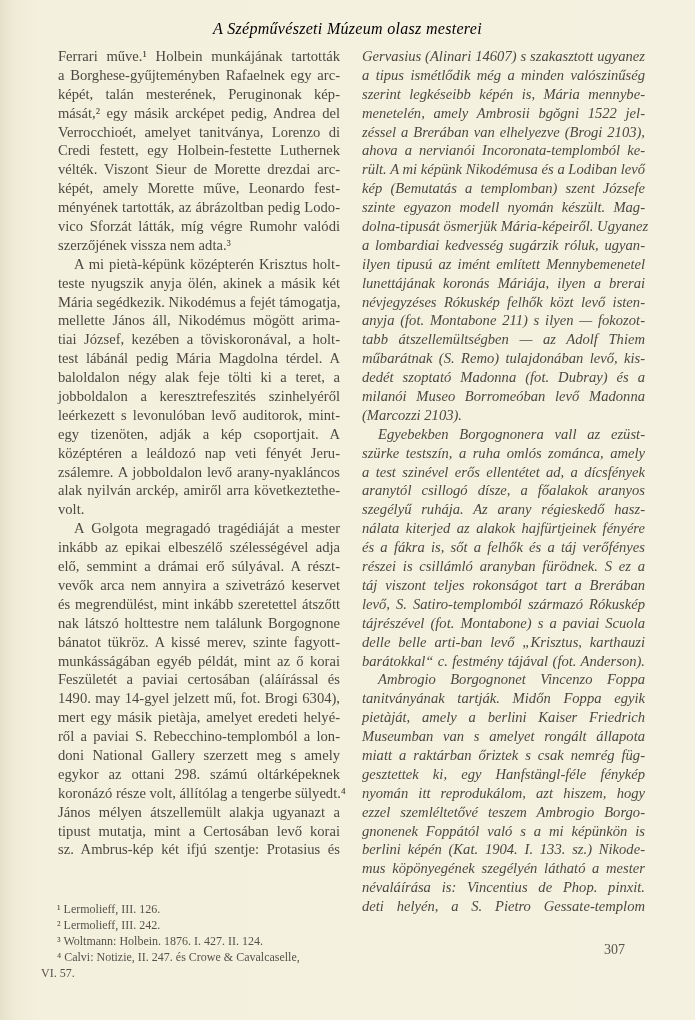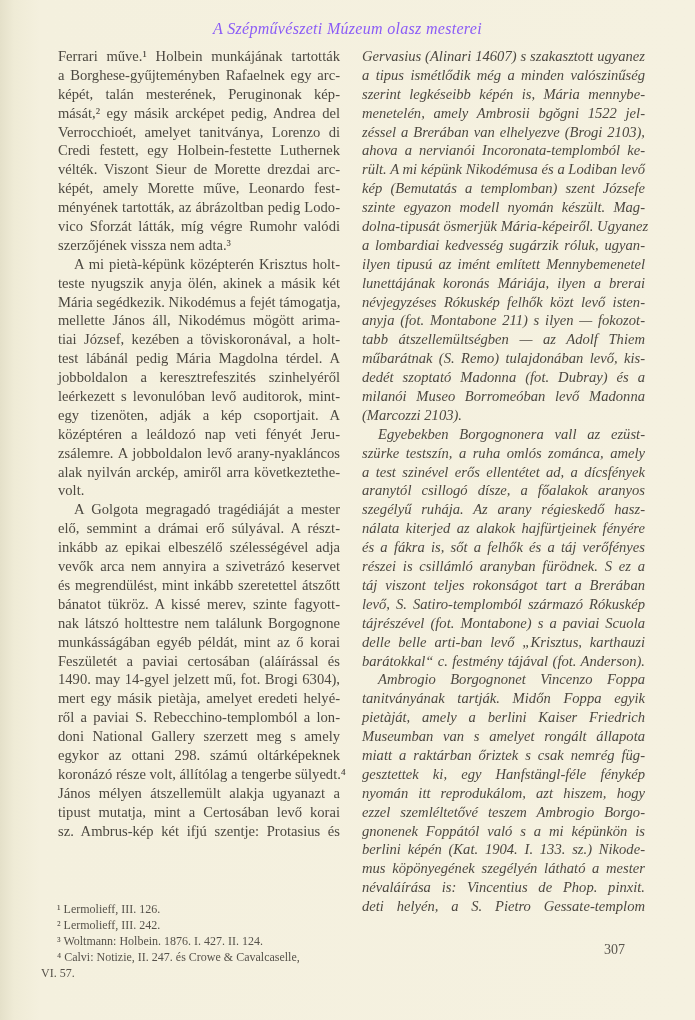--- a/index.html
+++ b/index.html
@@ -7,21 +7,21 @@
       width: 695px; height: 1020px; overflow: hidden;
       background: #f3efdc;
       background-image: linear-gradient(90deg, #e4e0c9 0px, #efebd6 14px, #f4f0de 40px, #f5f1e0 100%);
       color: #4a463f;
       font-family: "Liberation Serif", "DejaVu Serif", serif;
       position: relative;
     }
     .page { position: absolute; left: 0; top: 0; width: 695px; height: 1020px; }
     .running-head {
       position: absolute; top: 20px; left: 0; width: 695px; text-align: center;
-      font-style: italic; font-size: 16px; letter-spacing: 0.3px; color: #8b5cf6;
+      font-style: italic; font-size: 16px; letter-spacing: 0.3px; color: #000000;
     }
     .col {
       position: absolute; top: 47px; font-size: 14.6px; line-height: 18.9px;
       text-align: justify; color: #4c4840;
     }
     .col.left { left: 58px; width: 282px; }
     .col.right { left: 362px; width: 283px; font-style: italic; }
     .line { display: block; white-space: nowrap; text-align-last: justify; text-align: justify; height: 18.9px; }
     .line.last { text-align-last: left; }
     .line.indent { padding-left: 16px; }
@@ -52,34 +52,35 @@
       <span class="line">képét, amely Morette műve, Leonardo fest-</span>
       <span class="line">ményének tartották, az ábrázoltban pedig Lodo-</span>
       <span class="line">vico Sforzát látták, míg végre Rumohr valódi</span>
       <span class="line last">szerzőjének vissza nem adta.³</span>
       <span class="line indent">A mi pietà-képünk középterén Krisztus holt-</span>
       <span class="line">teste nyugszik anyja ölén, akinek a másik két</span>
       <span class="line">Mária segédkezik. Nikodémus a fejét támogatja,</span>
       <span class="line">mellette János áll, Nikodémus mögött arima-</span>
       <span class="line">tiai József, kezében a töviskoronával, a holt-</span>
       <span class="line">test lábánál pedig Mária Magdolna térdel. A</span>
+      <span class="line">baloldalon négy alak feje tölti ki a teret, a</span>
       <span class="line">jobboldalon a keresztrefeszités szinhelyéről</span>
       <span class="line">leérkezett s levonulóban levő auditorok, mint-</span>
       <span class="line">egy tizenöten, adják a kép csoportjait. A</span>
       <span class="line">középtéren a leáldozó nap veti fényét Jeru-</span>
       <span class="line">zsálemre. A jobboldalon levő arany-nyakláncos</span>
       <span class="line">alak nyilván arckép, amiről arra következtethe-</span>
       <span class="line last">volt.</span>
       <span class="line indent">A Golgota megragadó tragédiáját a mester</span>
+      <span class="line">inkább az epikai elbeszélő szélességével adja</span>
       <span class="line">elő, semmint a drámai erő súlyával. A részt-</span>
-      <span class="line">inkább az epikai elbeszélő szélességével adja</span>
       <span class="line">vevők arca nem annyira a szivetrázó keservet</span>
       <span class="line">és megrendülést, mint inkább szeretettel átszőtt</span>
+      <span class="line">nak látszó holttestre nem találunk Borgognone</span>
       <span class="line">bánatot tükröz. A kissé merev, szinte fagyott-</span>
-      <span class="line">nak látszó holttestre nem találunk Borgognone</span>
       <span class="line">munkásságában egyéb példát, mint az ő korai</span>
       <span class="line">Feszületét a paviai certosában (aláírással és</span>
       <span class="line">1490. may 14-gyel jelzett mű, fot. Brogi 6304),</span>
       <span class="line">mert egy másik pietàja, amelyet eredeti helyé-</span>
       <span class="line">ről a paviai S. Rebecchino-templomból a lon-</span>
       <span class="line">doni National Gallery szerzett meg s amely</span>
       <span class="line">egykor az ottani 298. számú oltárképeknek</span>
       <span class="line">koronázó része volt, állítólag a tengerbe sülyedt.⁴</span>
       <span class="line">János mélyen átszellemült alakja ugyanazt a</span>
       <span class="line">tipust mutatja, mint a Certosában levő korai</span>

